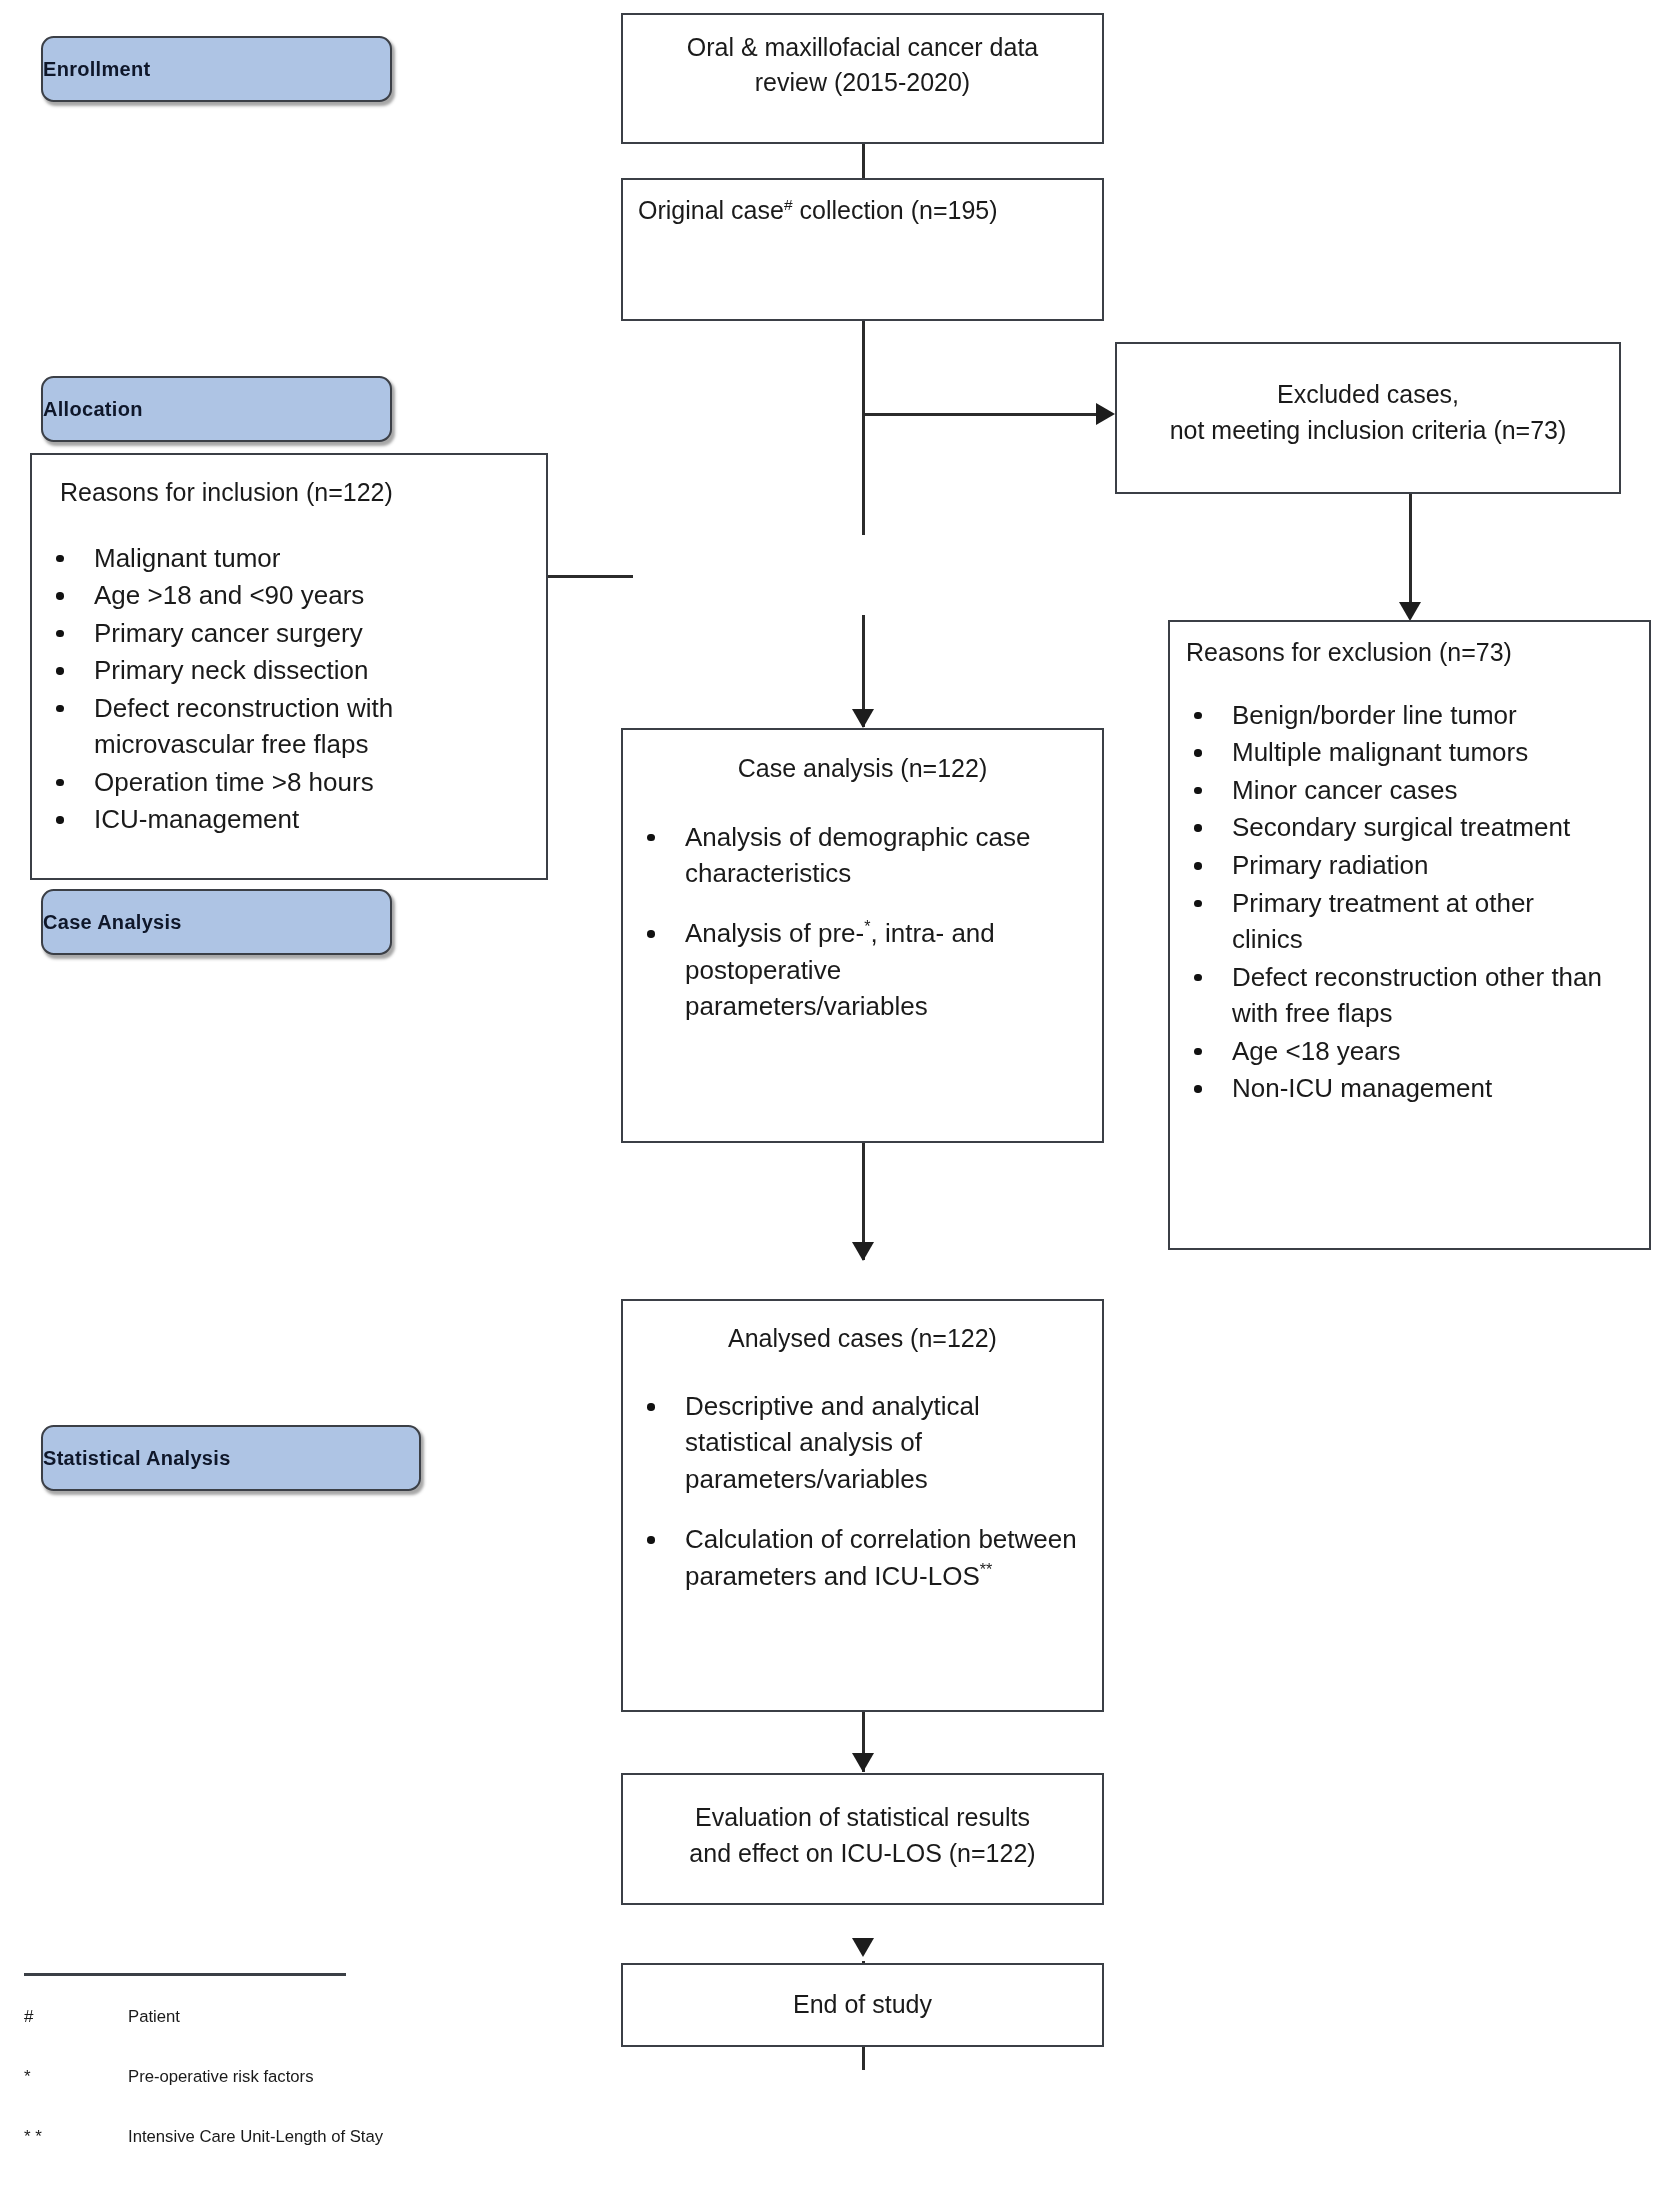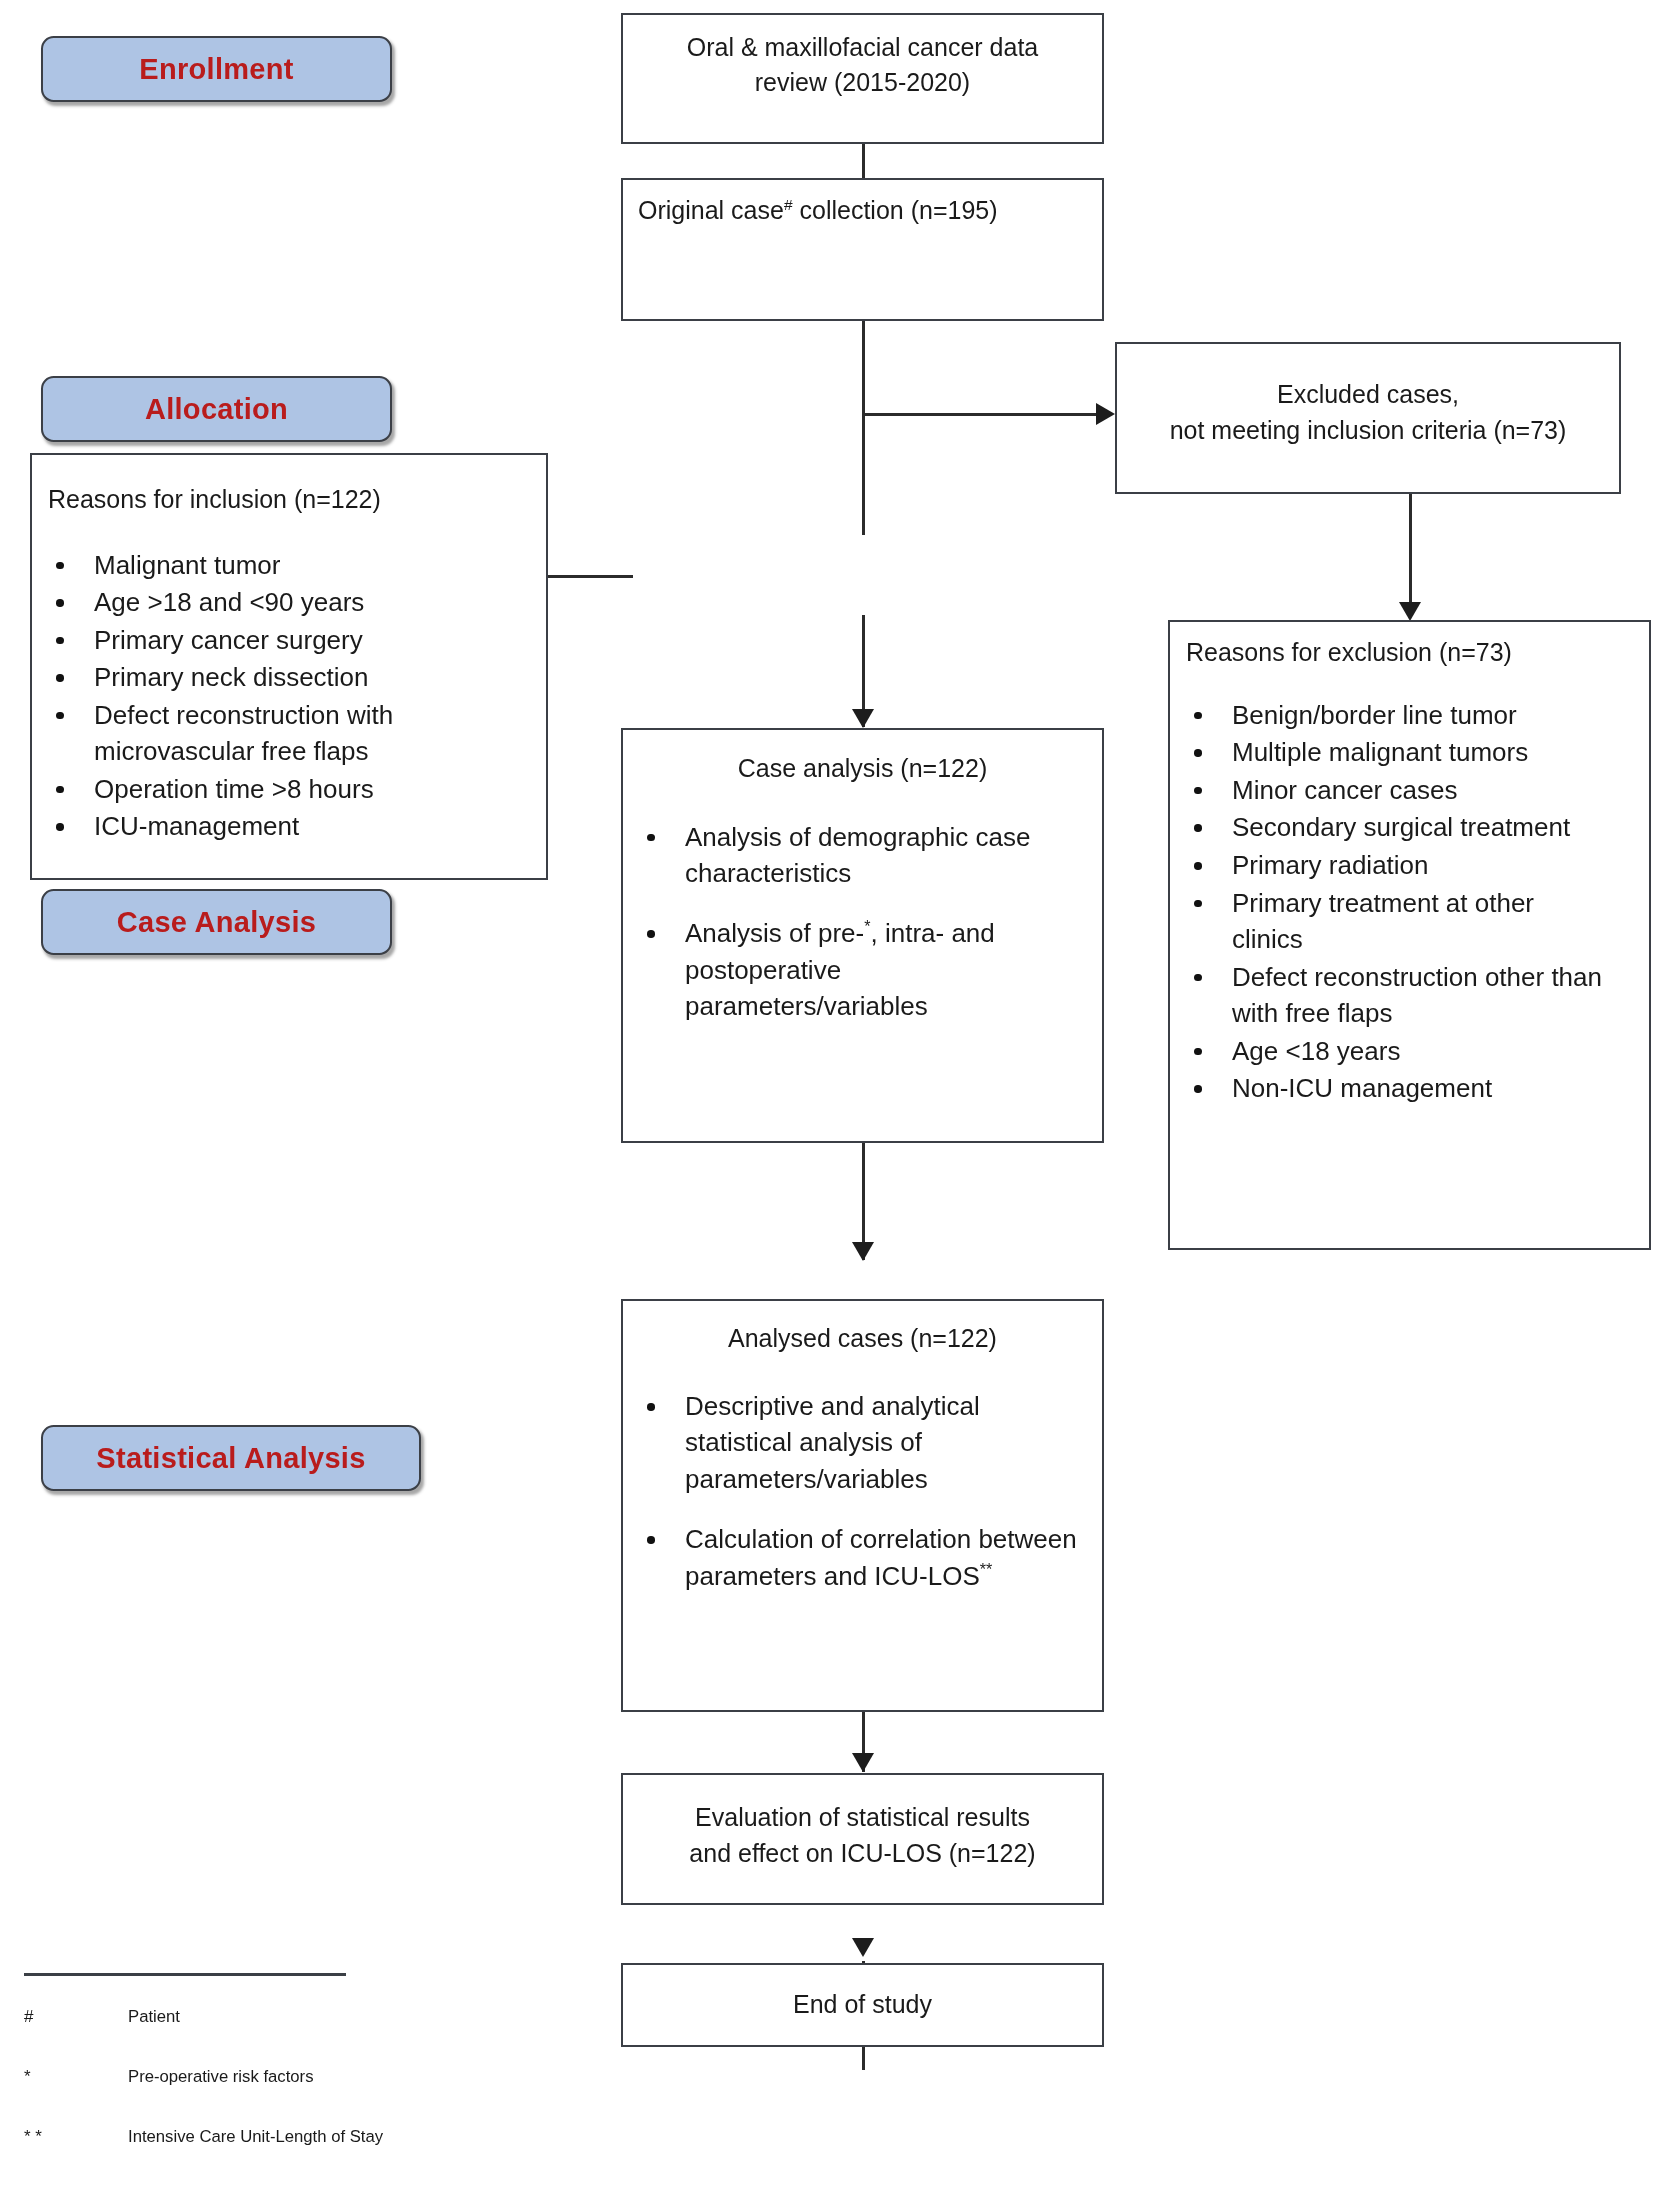--- a/index.html
+++ b/index.html
@@ -21,24 +21,23 @@
   
   .stage-pill {
     position: absolute;
     box-sizing: border-box;
     background: #aec4e4;
     border: 2.3px solid #3b3f46;
     border-radius: 12.7px;
     box-shadow: 2.9px 3.5px 2.9px rgba(60,60,60,0.45);
     display: flex;
     align-items: center;
-    justify-content: center;
-    color: #b91c1c;
+    color: #0f172a;
     font-weight: bold;
-    font-size: 29px;
+    font-size: 20px;
     letter-spacing: 0.3px;
   }
 
   
   .flow-box {
     position: absolute;
     box-sizing: border-box;
     background: #ffffff;
     border: 2.3px solid #3b3f46;
     padding: 0;
@@ -210,21 +209,21 @@
   </div>
 
   <div class="flow-box" style="left:1115px; top:342px; width:506px; height:152px;">
     <div class="box-title-center" style="padding-top:33px;">
       <div>Excluded cases,</div>
       <div>not meeting inclusion criteria (n=73)</div>
     </div>
   </div>
 
   <div class="flow-box" style="left:30px; top:453px; width:518px; height:427px;">
-    <div class="box-title-left" style="padding:27px 0 0 16px;">Reasons for inclusion (n=122)</div>
+    <div class="box-title-left" style="padding:20px 0 0 16px;margin-left:12px;">Reasons for inclusion (n=122)</div>
     <ul class="bullets" style="margin-top:29px;">
       <li>Malignant tumor</li>
       <li>Age &gt;18 and &lt;90 years</li>
       <li>Primary cancer surgery</li>
       <li>Primary neck dissection</li>
       <li style="padding-right:10.4px;">Defect reconstruction with microvascular free flaps</li>
       <li>Operation time &gt;8 hours</li>
       <li>ICU-management</li>
     </ul>
   </div>

